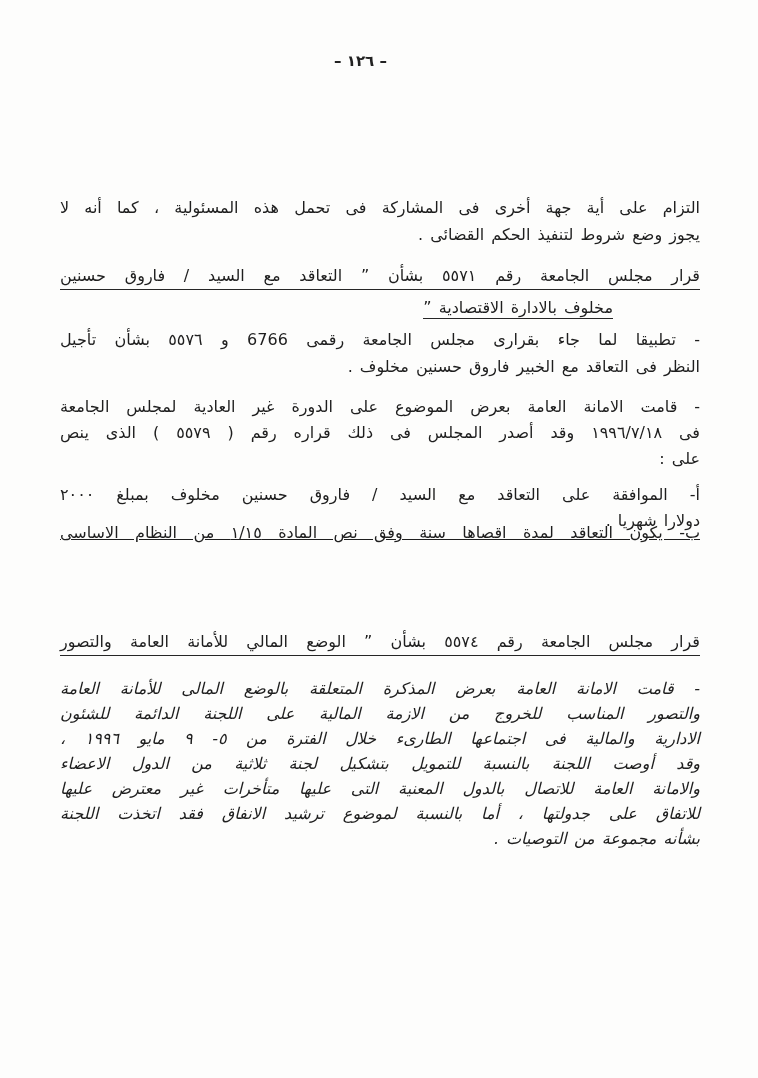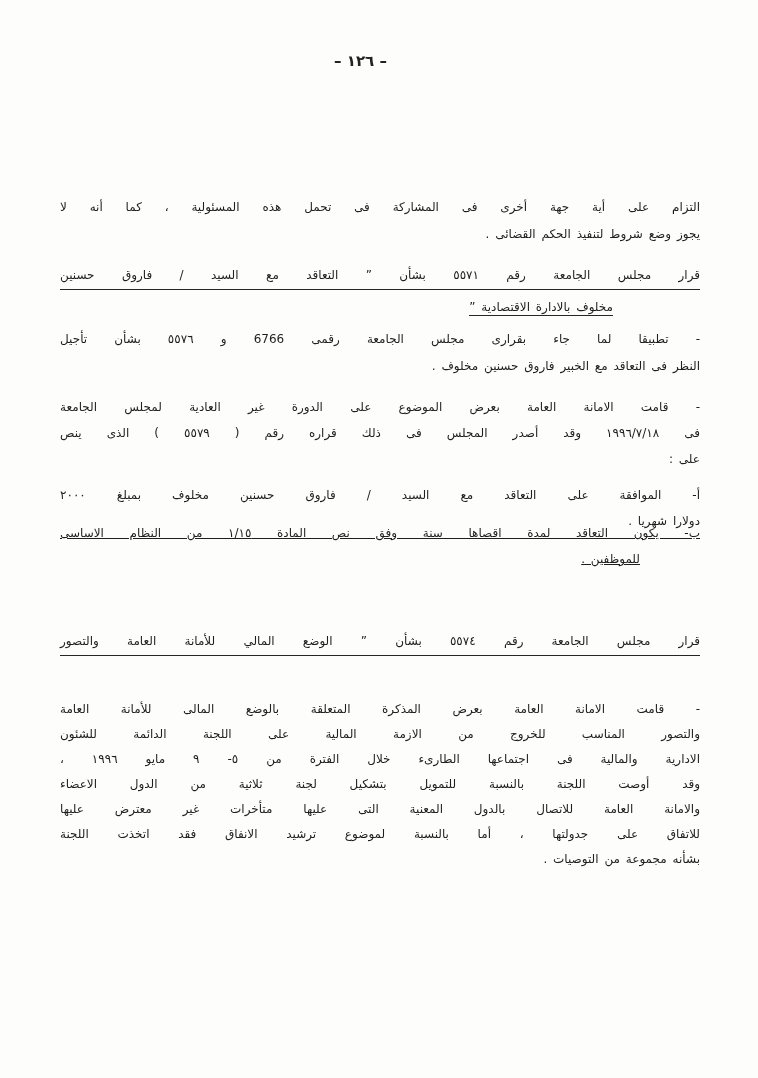--- a/index.html
+++ b/index.html
@@ -12,40 +12,40 @@
     direction:rtl;
     overflow:hidden;
   }
   .page-number{
     position:absolute;top:52px;left:247px;width:140px;
     text-align:right;font-size:15px;letter-spacing:2px;
     font-weight:bold;color:#222;
   }
   .block{
     position:absolute;right:58px;width:640px;
-    font-size:12px;line-height:27px;
+    font-size:16px;line-height:27px;
     word-spacing:2px;
   }
   .lh26{line-height:26px;}
   .lh25{line-height:25px;}
   .line-j{text-align:justify;text-align-last:justify;}
   .line-r{text-align:right;}
   .heading .line-j{border-bottom:1.5px solid #262626;}
   .heading > div{margin-bottom:4px;}
   .u{border-bottom:1.5px solid #262626;padding-bottom:1px;margin-top:40px;}
   .indent-h1{padding-left:0;padding-right:87px;}
   .indent-h2{padding-right:173px;}
   .b-intro{top:194px;}
   .b-h1{top:262px;}
   .b-p2{top:326px;}
   .b-p3{top:394px;}
   .b-ia{top:482px;}
   .b-ib{top:520px;text-decoration:underline;}
   .b-h2{top:628px;}
-  .b-p4{top:697px;}
+  .b-p4{top:676px;font-style:italic;}
 </style>
 </head>
 <body>
 
 <div class="page">
 
   <div class="page-number">– ١٢٦ –</div>
 
   <div class="block b-intro">
     <div class="line-j">التزام على أية جهة أخرى فى المشاركة فى تحمل هذه المسئولية ، كما أنه لا</div>
@@ -68,21 +68,20 @@
     <div class="line-r">على :</div>
   </div>
 
   <div class="block b-ia lh26">
     <div class="line-j">أ- الموافقة على التعاقد مع السيد / فاروق حسنين مخلوف بمبلغ ٢٠٠٠</div>
     <div class="line-r">دولارا شهريا .</div>
   </div>
 
   <div class="block b-ib lh26">
     <div class="line-j">ب- يكون التعاقد لمدة اقصاها سنة وفق نص المادة ١/١٥ من النظام الاساسى</div>
-    <div class="line-r" style="padding-right:60px;"><span>للموظفين .</span></div>
   </div>
 
   <div class="block b-h2 heading">
     <div class="line-j">قرار مجلس الجامعة رقم ٥٥٧٤ بشأن ” الوضع المالي للأمانة العامة والتصور</div>
   </div>
 
   <div class="block b-p4 lh25">
     <div class="line-j">- قامت الامانة العامة بعرض المذكرة المتعلقة بالوضع المالى للأمانة العامة</div>
     <div class="line-j">والتصور المناسب للخروج من الازمة المالية على اللجنة الدائمة للشئون</div>
     <div class="line-j">الادارية والمالية فى اجتماعها الطارىء خلال الفترة من ٥- ٩ مايو ١٩٩٦ ،</div>

